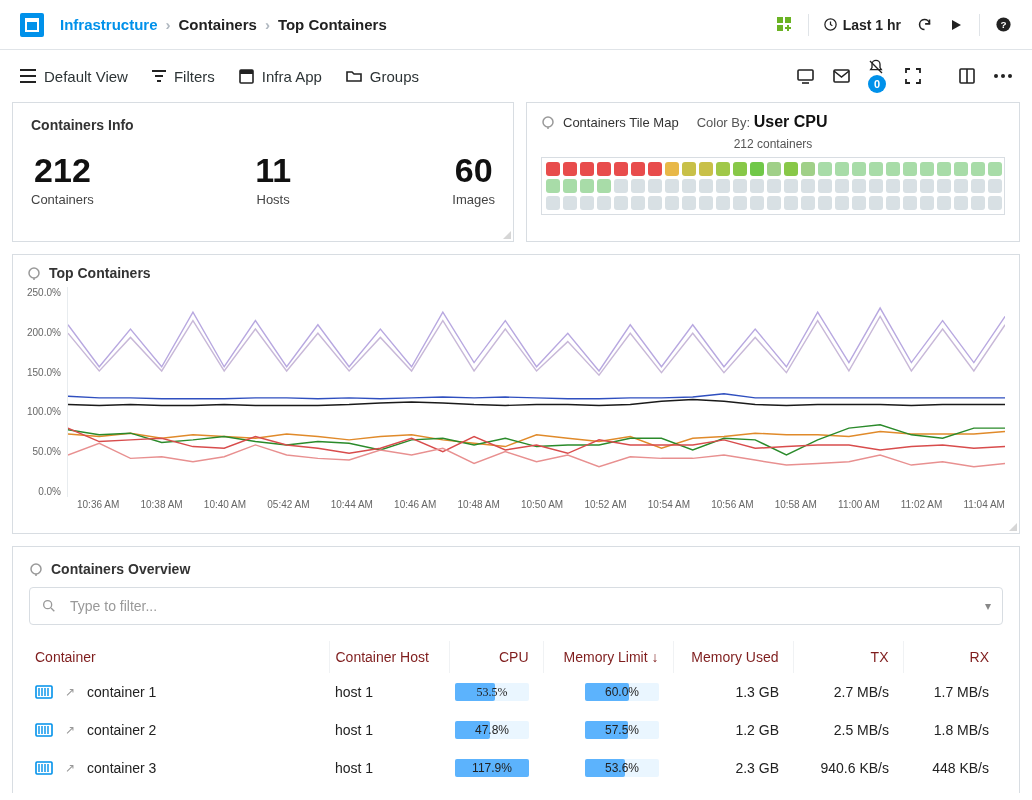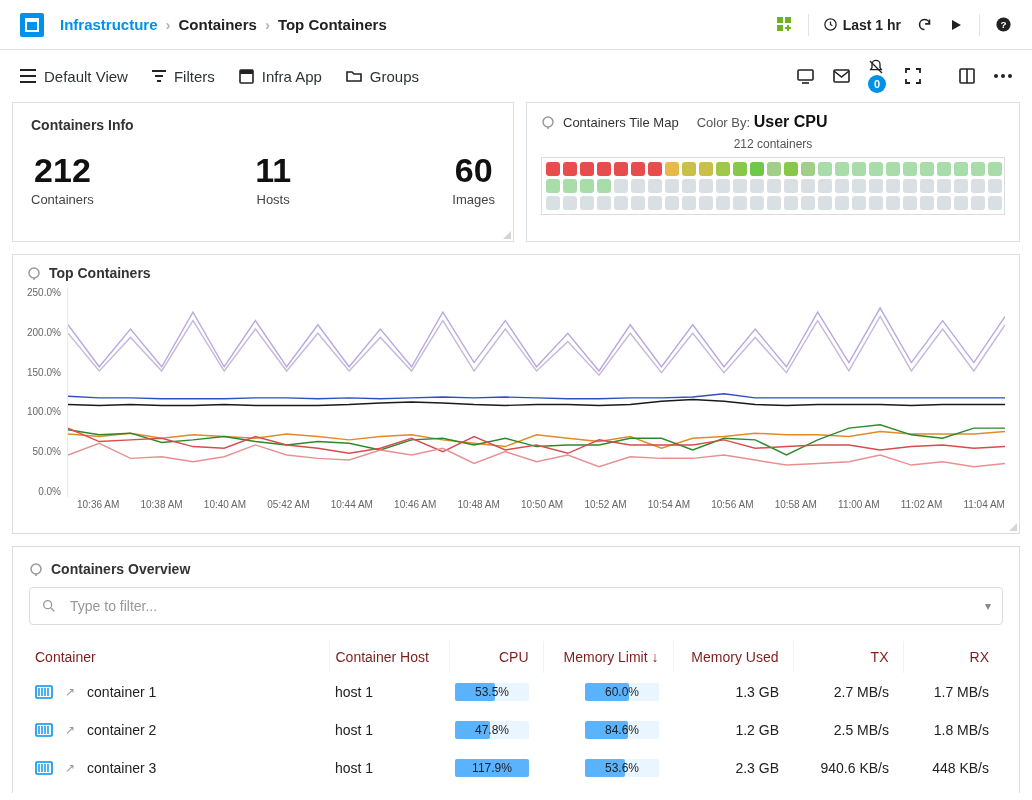--- a/index.html
+++ b/index.html
@@ -490,21 +490,21 @@
                     <rect x="1" y="1" width="16" height="12" rx="1" fill="none" stroke="#0091ea" stroke-width="1.6"></rect>
                     <path d="M4 3v8M7 3v8M10 3v8M13 3v8" stroke="#0091ea" stroke-width="1.4"></path>
                   </svg>
                 </span>
                 <span class="exlink">↗</span>
                 <span>container 1</span>
               </div>
             </td>
             <td>host 1</td>
             <td class="r">
-              <div class="bar-outer" style="margin-left:auto;">
+              <div class="bar-outer" style="margin-left:auto;font-family:Liberation Serif, serif;">
                 <div class="bar-fill" style="width:53.5%"></div>
                 <div class="bar-label">53.5%</div>
               </div>
             </td>
             <td class="r">
               <div class="bar-outer" style="margin-left:auto;">
                 <div class="bar-fill" style="width:60%"></div>
                 <div class="bar-label">60.0%</div>
               </div>
             </td>
@@ -528,21 +528,21 @@
             <td>host 1</td>
             <td class="r">
               <div class="bar-outer" style="margin-left:auto;">
                 <div class="bar-fill" style="width:47.8%"></div>
                 <div class="bar-label">47.8%</div>
               </div>
             </td>
             <td class="r">
               <div class="bar-outer" style="margin-left:auto;">
                 <div class="bar-fill" style="width:57.5%"></div>
-                <div class="bar-label">84.6%</div>
+                <div class="bar-label">57.5%</div>
               </div>
             </td>
             <td class="r">1.2 GB</td>
             <td class="r">2.5 MB/s</td>
             <td class="r">1.8 MB/s</td>
           </tr>
           <tr>
             <td>
               <div class="container-cell">
                 <span class="ctr-icon">

